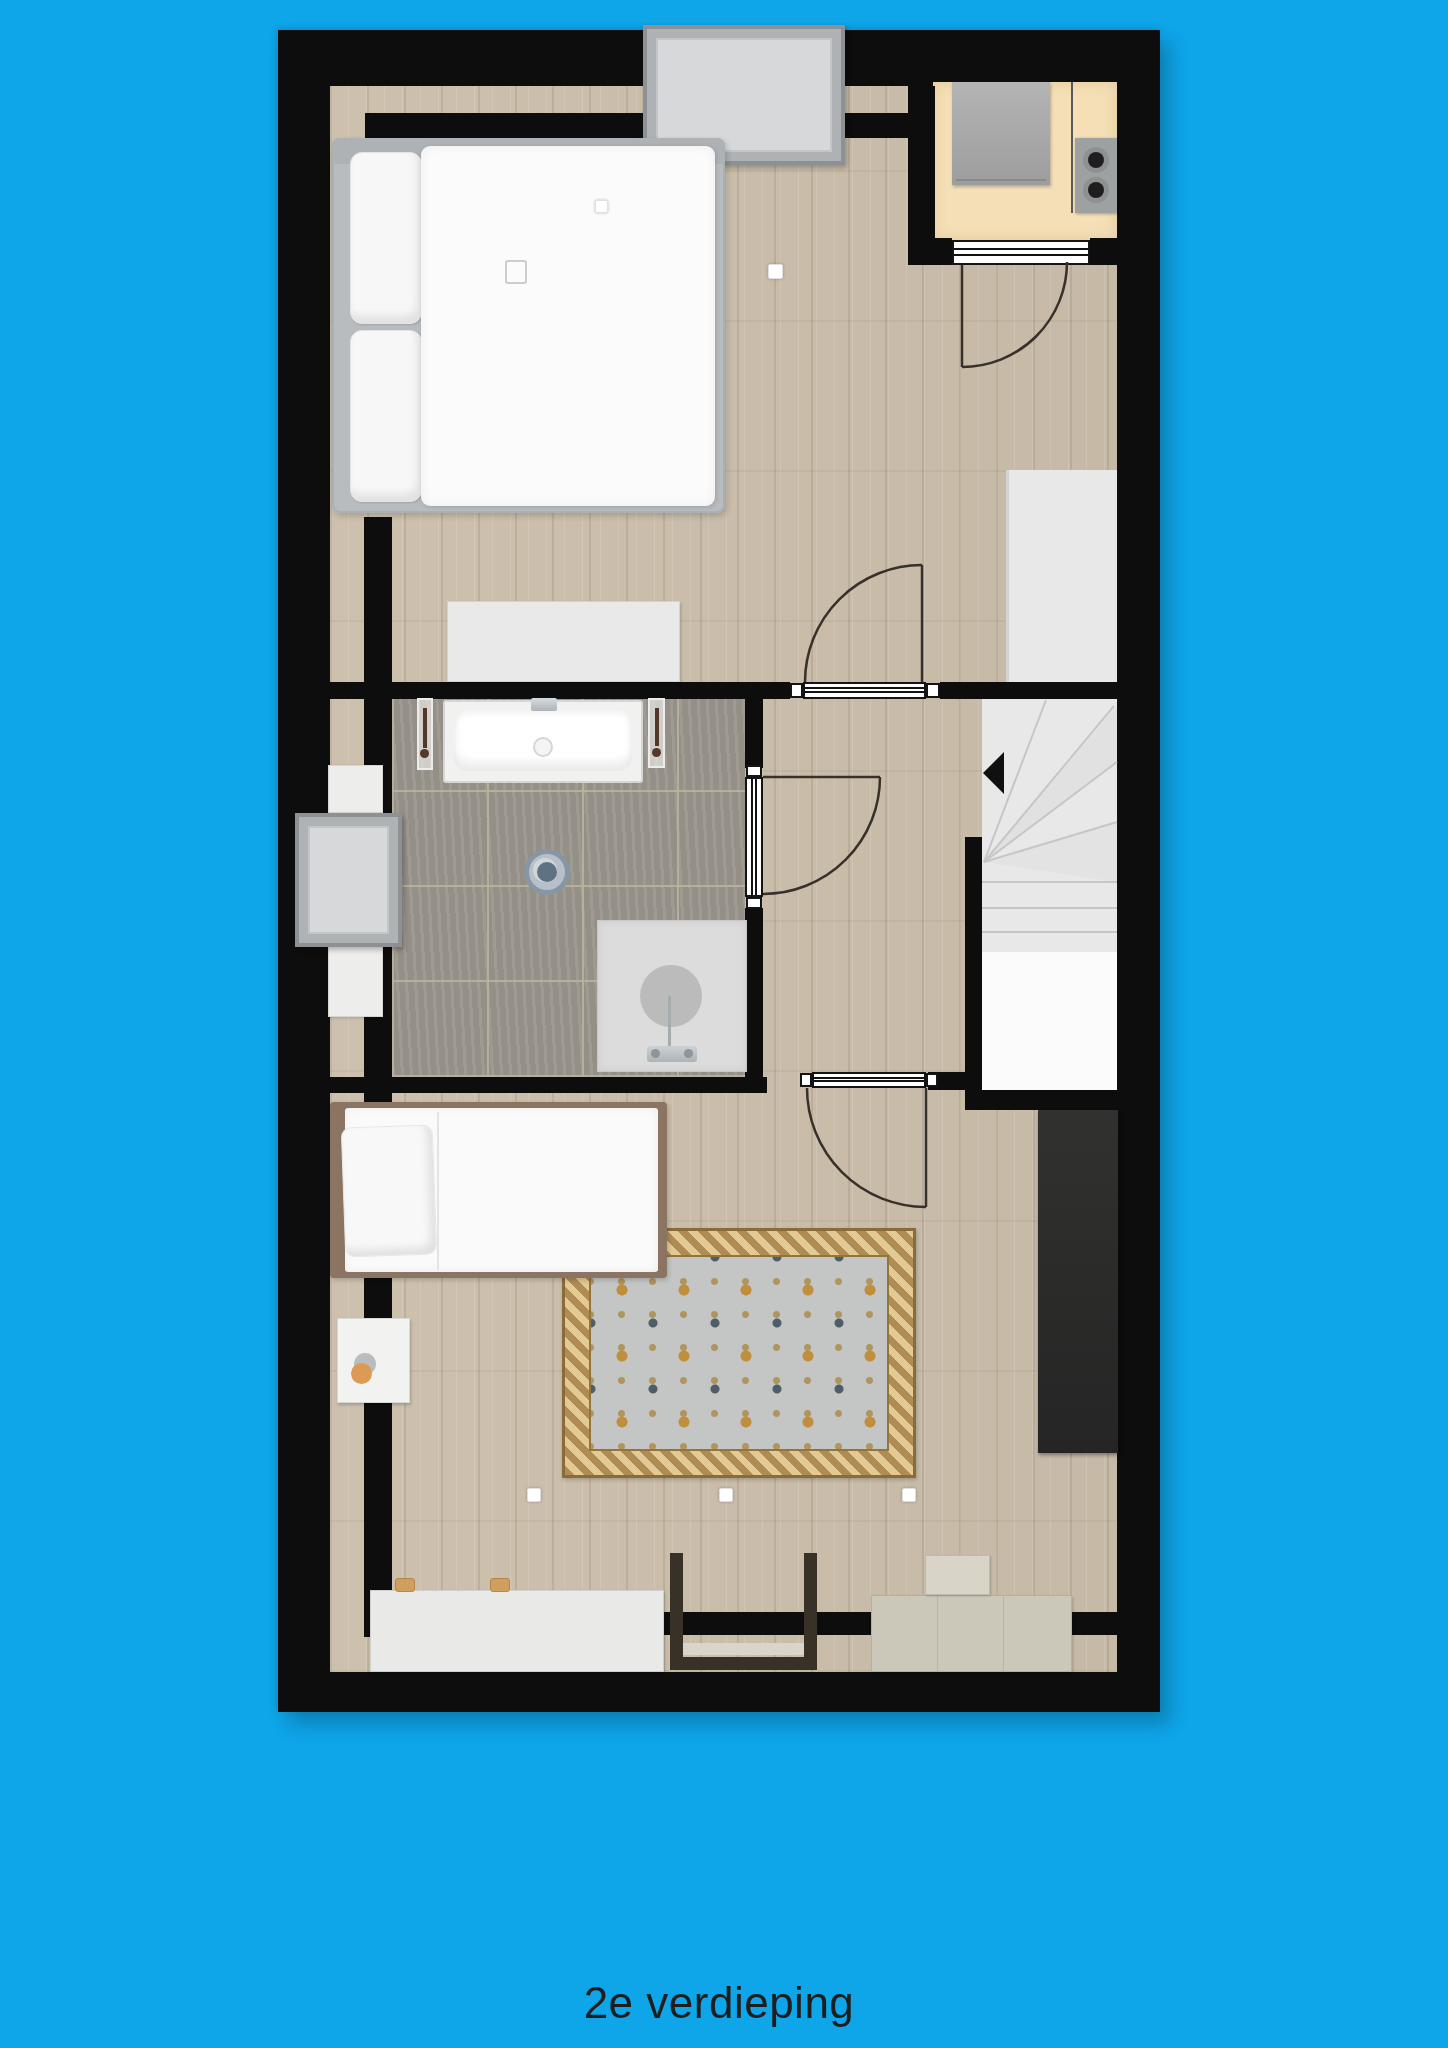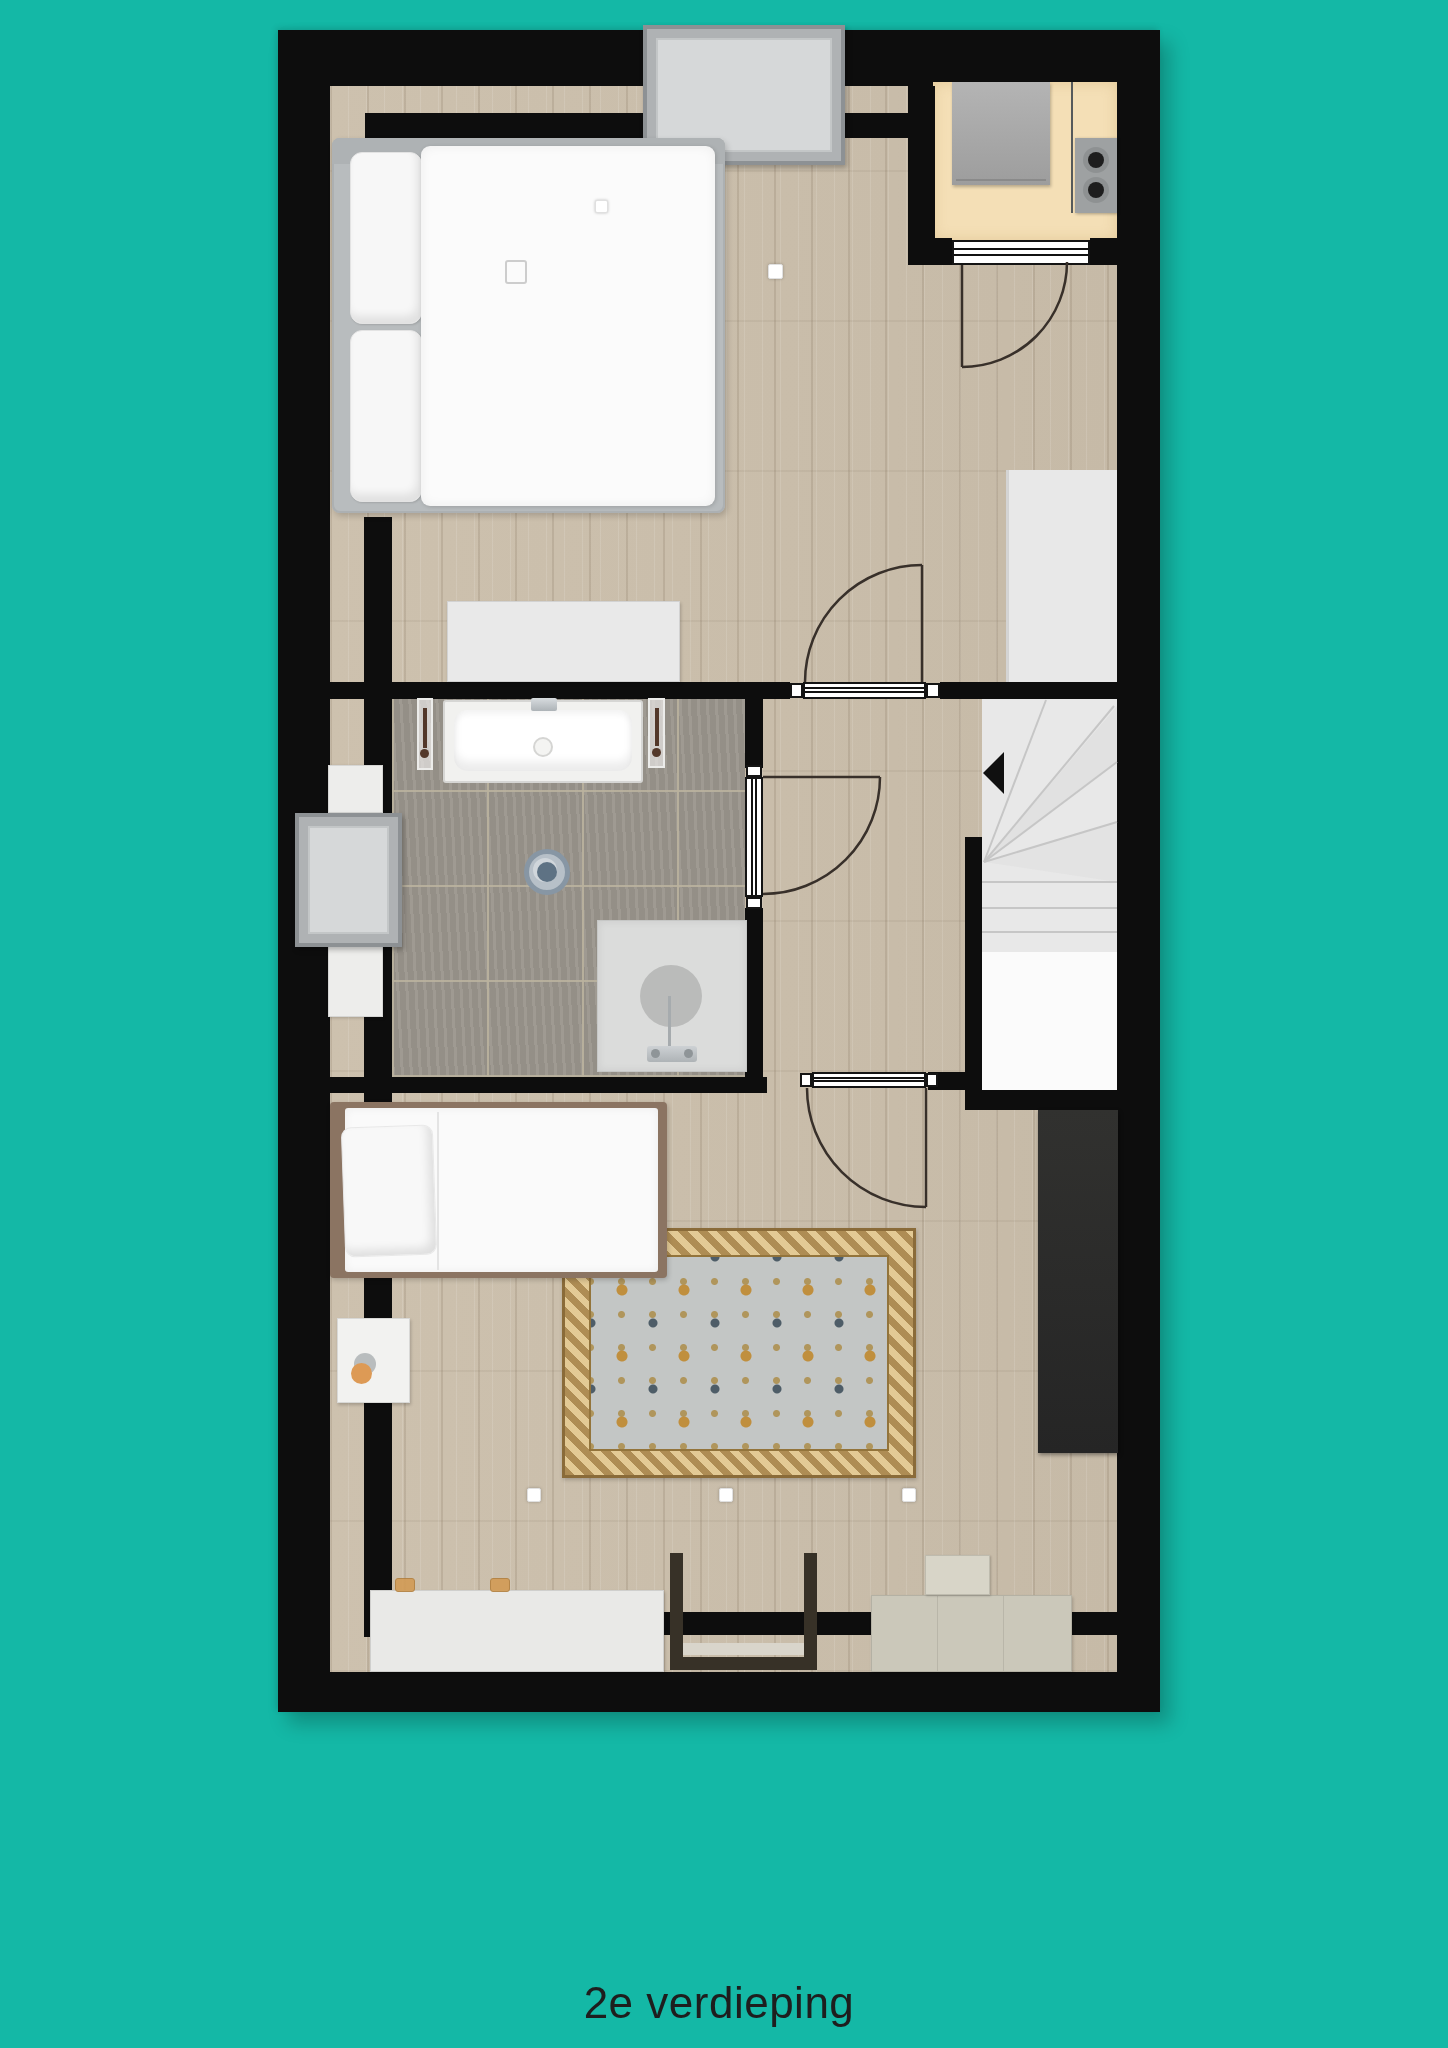--- a/index.html
+++ b/index.html
@@ -1,16 +1,16 @@
 <!DOCTYPE html>
 <html><head>
 <meta charset="utf-8">
 <style>
   html,body{margin:0;padding:0;background:#ffffff;}
-  #page{position:relative;width:1448px;height:2048px;background:#14b8a6;overflow:hidden;
+  #page{position:relative;width:1448px;height:2048px;background:#0ea5e9;overflow:hidden;
         font-family:"Liberation Sans", sans-serif;}
   .el{position:absolute;box-sizing:border-box;}
   
   .backdrop{position:absolute;box-sizing:border-box;background:#0d0d0d;
             box-shadow:10px 12px 18px rgba(0,0,0,.22), -2px -2px 6px rgba(0,0,0,.12);}
   .f-wood{background:#cbbfac;
     background-image:
       repeating-linear-gradient(90deg, rgba(118,100,78,.18) 0 2px, rgba(0,0,0,0) 2px 37px),
       repeating-linear-gradient(90deg, rgba(255,255,255,.12) 0 1px, rgba(0,0,0,0) 1px 18px),
       repeating-linear-gradient(0deg, rgba(90,75,55,.07) 0 2px, rgba(0,0,0,0) 2px 150px),

